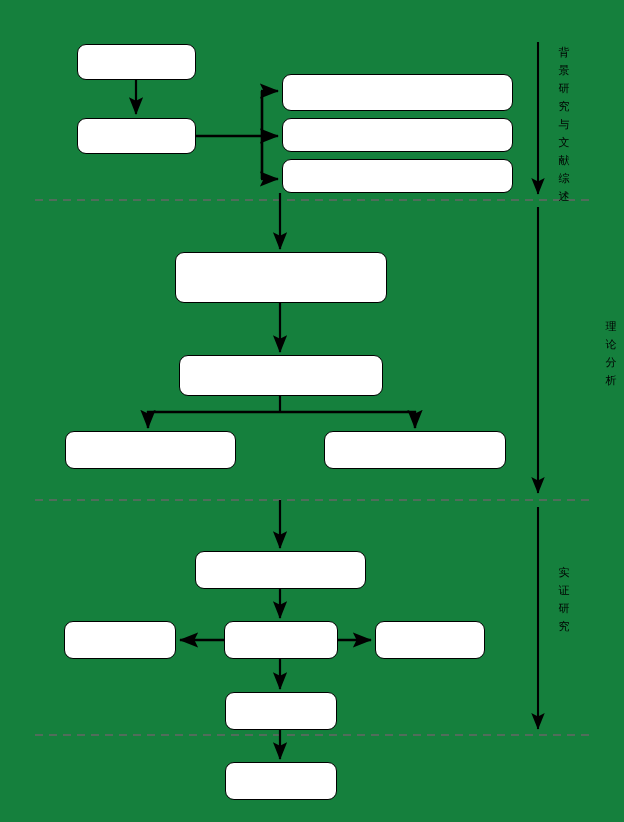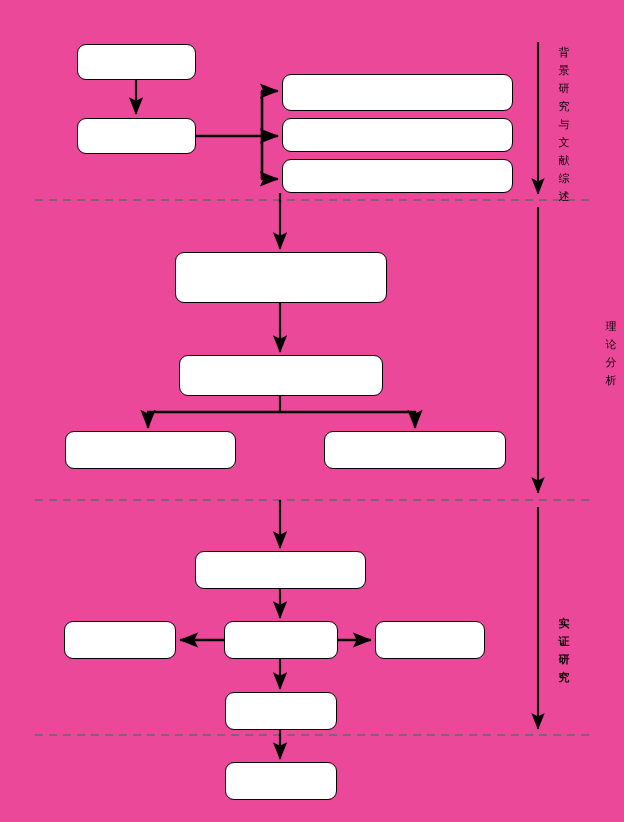--- a/index.html
+++ b/index.html
@@ -8,21 +8,21 @@
     padding: 0;
     background: #ffffff;
   }
   body {
     font-family: "Liberation Sans", "DejaVu Sans", sans-serif;
   }
   #canvas {
     position: relative;
     width: 624px;
     height: 822px;
-    background: #ec4899;
+    background: #15803d;
     overflow: hidden;
   }
   #flow-svg {
     position: absolute;
     left: 0;
     top: 0;
     width: 624px;
     height: 822px;
   }
   .phase-label {
@@ -146,21 +146,21 @@
 
     <g>
       <line x1="280" y1="730" x2="280" y2="759" stroke="#000000" stroke-width="2.2" marker-end="url(#arrowhead)"></line>
     </g>
   </svg>
 
   <div class="phase-label" style="left:553px; top:44px;">背 景 研 究 与 文 献 综 述</div>
 
   <div class="phase-label" style="left:553px; top:318px;margin-left:47px;">理 论 分 析</div>
 
-  <div class="phase-label" style="left:553px; top:615px;font-weight:bold;">实 证 研 究</div>
+  <div class="phase-label" style="left:553px; top:564px;">实 证 研 究</div>
 
   <div class="node-box" style="left:77px; top:44px; width:119px; height:36px;"></div>
 
   <div class="node-box" style="left:77px; top:118px; width:119px; height:36px;"></div>
 
   <div class="node-box" style="left:282px; top:74px; width:231px; height:37px;"></div>
 
   <div class="node-box" style="left:282px; top:118px; width:231px; height:34px;"></div>
 
   <div class="node-box" style="left:282px; top:159px; width:231px; height:34px;"></div>

